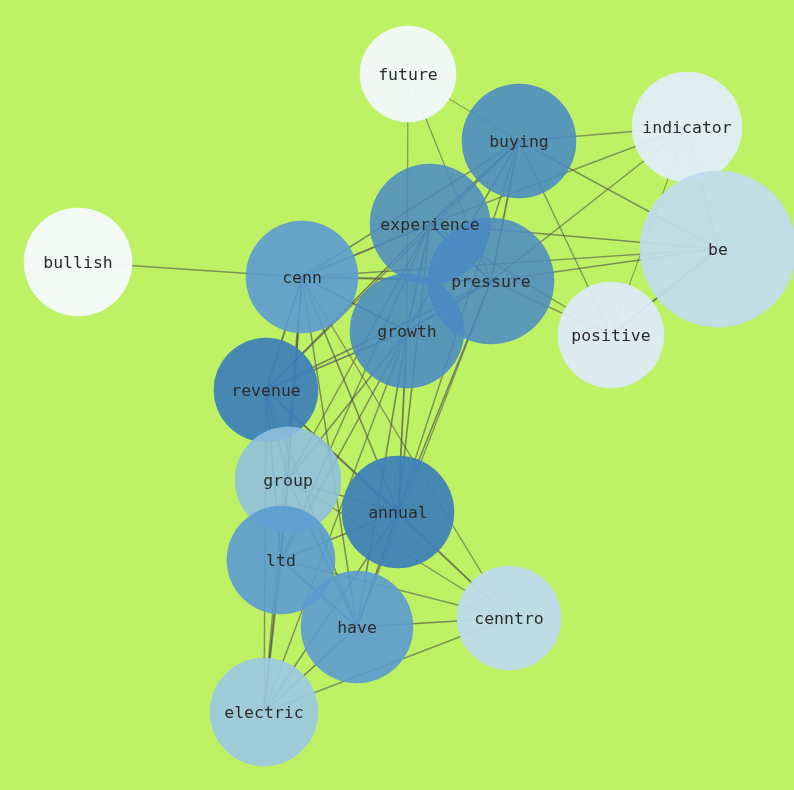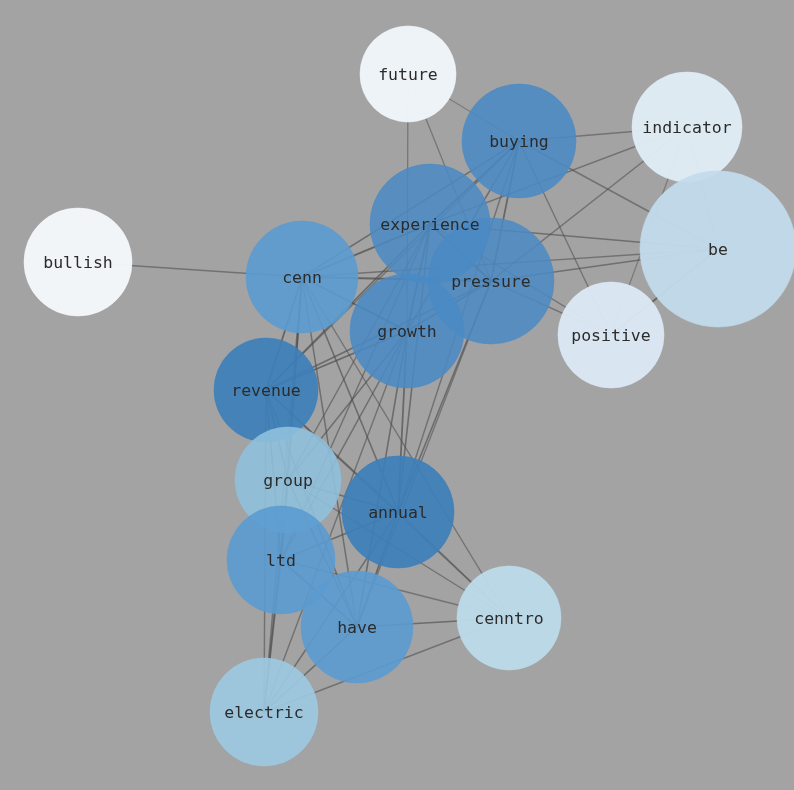--- a/index.html
+++ b/index.html
@@ -10,21 +10,21 @@
   body {
     width: 794px;
     height: 790px;
     font-family: "DejaVu Sans Mono", "Liberation Mono", monospace;
     overflow: hidden;
   }
   #graph-root {
     position: relative;
     width: 794px;
     height: 790px;
-    background: #a3a3a3;
+    background: #bef264;
   }
   svg#network-svg {
     display: block;
     width: 794px;
     height: 790px;
   }
   .node-circle {
     stroke-width: 1;
   }
   .node-label {

